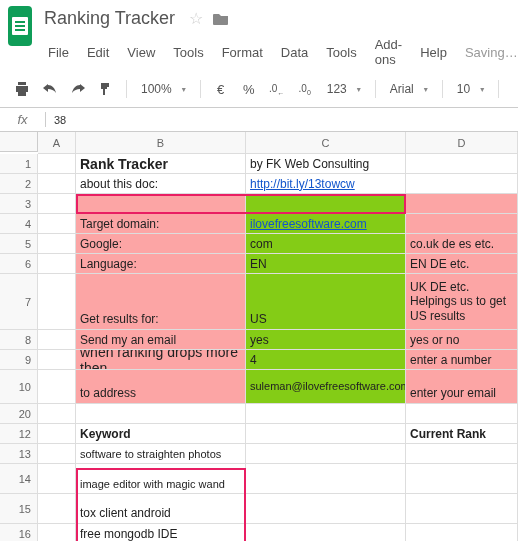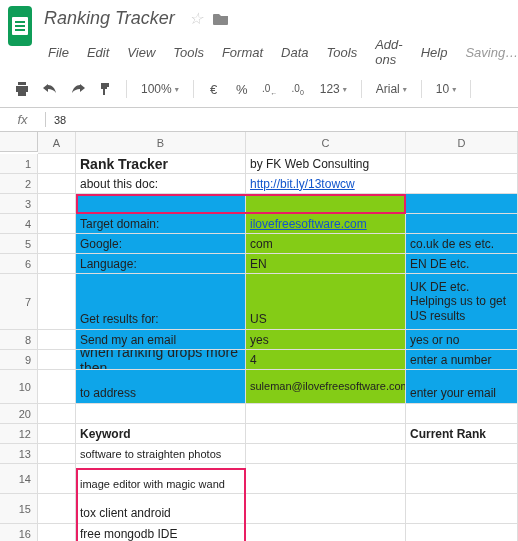--- a/index.html
+++ b/index.html
@@ -1,47 +1,47 @@
 <!DOCTYPE html>
 <html><head>
 <meta charset="utf-8">
 <style>
 * { margin: 0; padding: 0; box-sizing: border-box; }
 body { font-family: Arial, sans-serif; font-size: 13px; color: #333; background: #fff; width: 518px; overflow: hidden; }
-.header { display: flex; align-items: flex-start; padding: 6px 8px 0; font-style: italic; }
+.header { display: flex; align-items: flex-start; padding: 6px 8px 0; }
 .logo { width: 40px; height: 40px; background: #0f9d58; border-radius: 4px; display: flex; align-items: center; justify-content: center; margin-right: 8px; }
 .logo svg { width: 24px; height: 24px; fill: #fff; }
 .title-area { flex: 1; }
 .doc-title-row { display: flex; align-items: center; gap: 10px; }
 .doc-title { font-size: 18px; color: #555; padding: 2px 4px; }
 .star-icon { color: #ccc; font-size: 16px; }
 .folder-icon { color: #999; }
 .menubar { display: flex; gap: 2px; margin-top: 2px; align-items: center; }
 .menu-item { padding: 4px 8px; color: #555; font-size: 13px; cursor: pointer; }
 .saving { color: #999; padding: 4px 8px; font-size: 13px; }
 .toolbar { display: flex; align-items: center; padding: 6px 10px; gap: 4px; border-bottom: 1px solid #ccc; }
 .tb-btn { width: 24px; height: 24px; display: flex; align-items: center; justify-content: center; color: #555; cursor: pointer; }
 .tb-sep { width: 1px; height: 18px; background: #ddd; margin: 0 4px; }
-.tb-dd { display: flex; align-items: center; gap: 3px; padding: 3px 6px; color: #555; cursor: pointer; font-size: 12px; justify-content: space-between; }
+.tb-dd { display: flex; align-items: center; gap: 10px; padding: 3px 6px; color: #555; cursor: pointer; font-size: 12px; justify-content: space-between; }
 .chev { font-size: 8px; color: #888; }
 .fx-row { display: flex; align-items: center; border-bottom: 1px solid #ccc; height: 24px; }
 .fx-label { width: 46px; font-style: italic; text-align: center; color: #777; font-size: 13px; border-right: 1px solid #ccc; }
 .fx-input { flex: 1; padding: 0 8px; font-size: 11px; color: #333; }
 .sheet { display: grid; grid-template-columns: 38px 38px 170px 160px 112px; }
 .col-h, .row-h { background: #f8f8f8; border-right: 1px solid #ddd; border-bottom: 1px solid #ddd; text-align: center; color: #666; font-size: 11px; display: flex; align-items: center; justify-content: center; }
 .col-h { height: 22px; }
 .row-h { justify-content: flex-end; padding-right: 6px; }
 .corner { background: #f8f8f8; border-right: 1px solid #ccc; border-bottom: 1px solid #ccc; }
 .cell { border-right: 1px solid #ddd; border-bottom: 1px solid #ddd; padding: 3px 4px; font-size: 12px; color: #222; display: flex; align-items: center; overflow: hidden; }
 .h20 { height: 20px; }
 .h30 { height: 30px; }
 .h56 { height: 56px; }
 .h34 { height: 34px; }
 .bold { font-weight: bold; }
-.yellow { background: #0ea5e9; }
+.yellow { background: #fca5a5; }
 .green { background: #84cc16; }
 .link { color: #1155cc; text-decoration: underline; }
 .red-box { position: absolute; border: 2px solid #e91e63; pointer-events: none; }
 .wrap { white-space: normal; line-height: 1.2; }
 .grid-wrap { position: relative; }
 svg { display: block; }
 </style>
 </head>
 <body>
 

